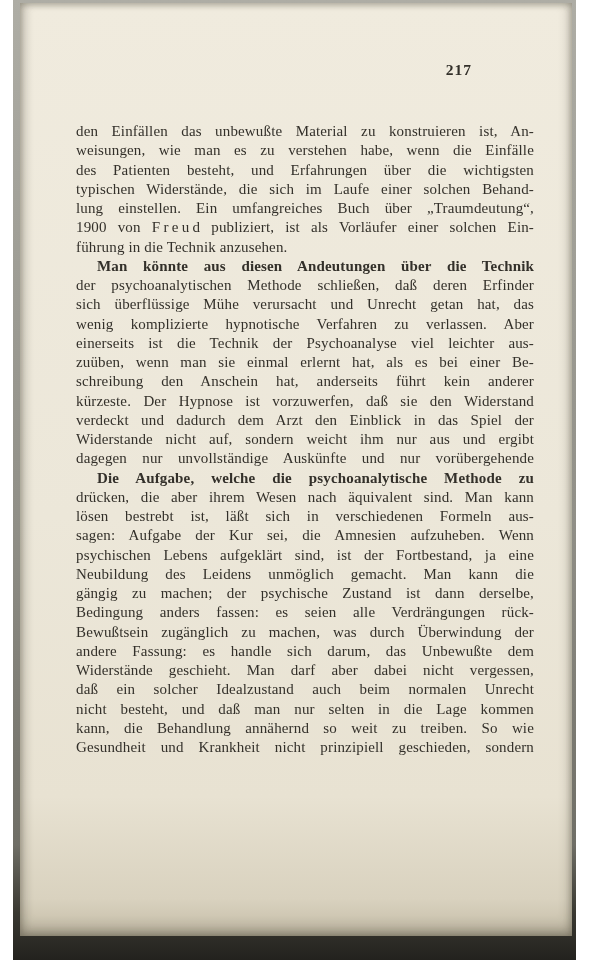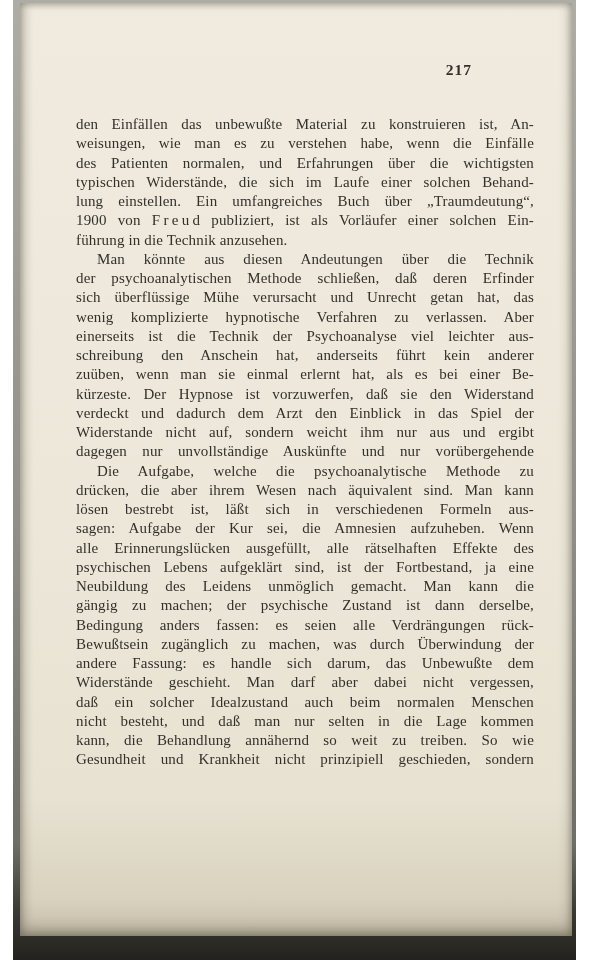--- a/index.html
+++ b/index.html
@@ -39,75 +39,75 @@
     top: 58px;
     right: 100px;
     font-size: 15.5px;
     font-weight: 700;
     letter-spacing: 1px;
     color: #33302a;
   }
   .text-block {
     position: absolute;
     left: 56px;
-    top: 112px;
+    top: 119px;
     width: 458px;
     color: #33302a;
   }
   .line {
     font-size: 15px;
     line-height: 19.25px;
     letter-spacing: 0.15px;
     text-align: justify;
     text-align-last: justify;
     white-space: normal;
   }
   .line.indent {
     text-indent: 21px;
+    font-weight: bold;
   }
   .line.last {
     text-align-last: left;
   }
 </style>
 </head>
 <body>
 
 <div class="scan">
   <div class="paper">
     <div class="page-number">217</div>
     <div class="text-block">
         <div class="line">den Einfällen das unbewußte Material zu konstruieren ist, An-</div>
         <div class="line">weisungen, wie man es zu verstehen habe, wenn die Einfälle</div>
-        <div class="line">des Patienten normalen, und Erfahrungen über die wichtigsten</div>
+        <div class="line">des Patienten besteht, und Erfahrungen über die wichtigsten</div>
         <div class="line">typischen Widerstände, die sich im Laufe einer solchen Behand-</div>
         <div class="line">lung einstellen. Ein umfangreiches Buch über „Traumdeutung“,</div>
         <div class="line">1900 von F r e u d publiziert, ist als Vorläufer einer solchen Ein-</div>
         <div class="line last">führung in die Technik anzusehen.</div>
         <div class="line indent">Man könnte aus diesen Andeutungen über die Technik</div>
         <div class="line">der psychoanalytischen Methode schließen, daß deren Erfinder</div>
         <div class="line">sich überflüssige Mühe verursacht und Unrecht getan hat, das</div>
         <div class="line">wenig komplizierte hypnotische Verfahren zu verlassen. Aber</div>
         <div class="line">einerseits ist die Technik der Psychoanalyse viel leichter aus-</div>
+        <div class="line">zuüben, wenn man sie einmal erlernt hat, als es bei einer Be-</div>
         <div class="line">schreibung den Anschein hat, anderseits führt kein anderer</div>
-        <div class="line">zuüben, wenn man sie einmal erlernt hat, als es bei einer Be-</div>
         <div class="line">kürzeste. Der Hypnose ist vorzuwerfen, daß sie den Widerstand</div>
         <div class="line">verdeckt und dadurch dem Arzt den Einblick in das Spiel der</div>
         <div class="line">Widerstande nicht auf, sondern weicht ihm nur aus und ergibt</div>
         <div class="line">dagegen nur unvollständige Auskünfte und nur vorübergehende</div>
         <div class="line indent">Die Aufgabe, welche die psychoanalytische Methode zu</div>
         <div class="line">drücken, die aber ihrem Wesen nach äquivalent sind. Man kann</div>
         <div class="line">lösen bestrebt ist, läßt sich in verschiedenen Formeln aus-</div>
         <div class="line">sagen: Aufgabe der Kur sei, die Amnesien aufzuheben. Wenn</div>
-        <div class="line">alle Erinnerungslücken ausgefüllt, alle rätselhaften Effekte des</div>
         <div class="line">psychischen Lebens aufgeklärt sind, ist der Fortbestand, ja eine</div>
         <div class="line">Neubildung des Leidens unmöglich gemacht. Man kann die</div>
         <div class="line">gängig zu machen; der psychische Zustand ist dann derselbe,</div>
         <div class="line">Bedingung anders fassen: es seien alle Verdrängungen rück-</div>
         <div class="line">Bewußtsein zugänglich zu machen, was durch Überwindung der</div>
         <div class="line">andere Fassung: es handle sich darum, das Unbewußte dem</div>
         <div class="line">Widerstände geschieht. Man darf aber dabei nicht vergessen,</div>
-        <div class="line">daß ein solcher Idealzustand auch beim normalen Menschen</div>
+        <div class="line">daß ein solcher Idealzustand auch beim normalen Unrecht</div>
         <div class="line">nicht besteht, und daß man nur selten in die Lage kommen</div>
         <div class="line">kann, die Behandlung annähernd so weit zu treiben. So wie</div>
         <div class="line">Gesundheit und Krankheit nicht prinzipiell geschieden, sondern</div>
       </div>
   </div>
 </div>
 
 </body></html>

